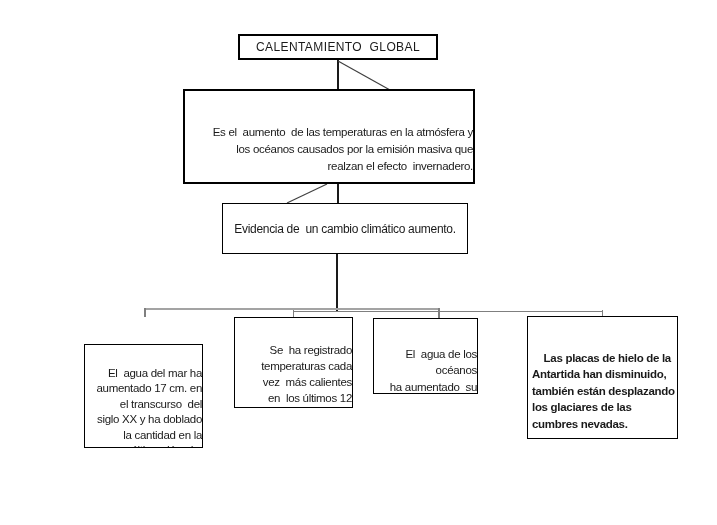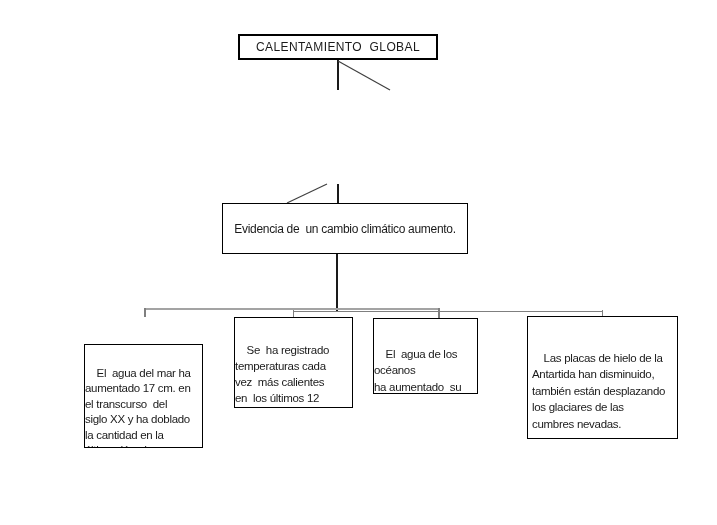--- a/index.html
+++ b/index.html
@@ -14,21 +14,21 @@
     background: #ffffff;
     overflow: hidden;
     font-family: "Liberation Sans", "DejaVu Sans", sans-serif;
     color: #1a1a1a;
   }
   .node {
     position: absolute;
     box-sizing: border-box;
     background: #ffffff;
     border: 1.5px solid #000000;
-    text-align: left;
+    text-align: right;
     white-space: pre-wrap;
     font-size: 11.5px;
     letter-spacing: -0.3px;
     line-height: 16px;
     overflow: hidden;
   }
   .node-title {
     left: 238px; top: 34px; width: 200px; height: 26px;
     border-width: 2px;
     font-size: 12px;
@@ -64,20 +64,21 @@
     left: 373px; top: 318px; width: 105px; height: 76px;
     line-height: 16.5px;
     padding-top: 10px;
   }
   .node-f4 {
     left: 527px; top: 316px; width: 151px; height: 123px;
     line-height: 16.5px;
     padding-top: 16px;
     padding-left: 4px;
     text-align: left;
+    font-weight: bold;
   }
   .conn {
     position: absolute;
     background: #1a1a1a;
   }
   .conn-gray {
     background: #7f7f7f;
   }
   .conn-lightgray {
     background: #a3a3a3;
@@ -111,20 +112,25 @@
 
   <svg class="diag-svg">
     <line x1="338" y1="61" x2="390" y2="90" stroke="#404040" stroke-width="1.2"></line>
     <line x1="327" y1="184" x2="287" y2="203" stroke="#404040" stroke-width="1.2"></line>
   </svg>
 
   <div class="node node-title">
     <span>CALENTAMIENTO  GLOBAL</span>
   </div>
 
+  <div class="node node-definition">
+    <span>Es el  aumento  de las temperaturas en la atmósfera y
+los océanos causados por la emisión masiva que
+realzan el efecto  invernadero.</span>
+  </div>
 
   <div class="node node-evidence">
     <span>Evidencia de  un cambio climático aumento.</span>
   </div>
 
   <div class="node node-f1">
     <span>El  agua del mar ha
 aumentado 17 cm. en
 el transcurso  del
 siglo XX y ha doblado

